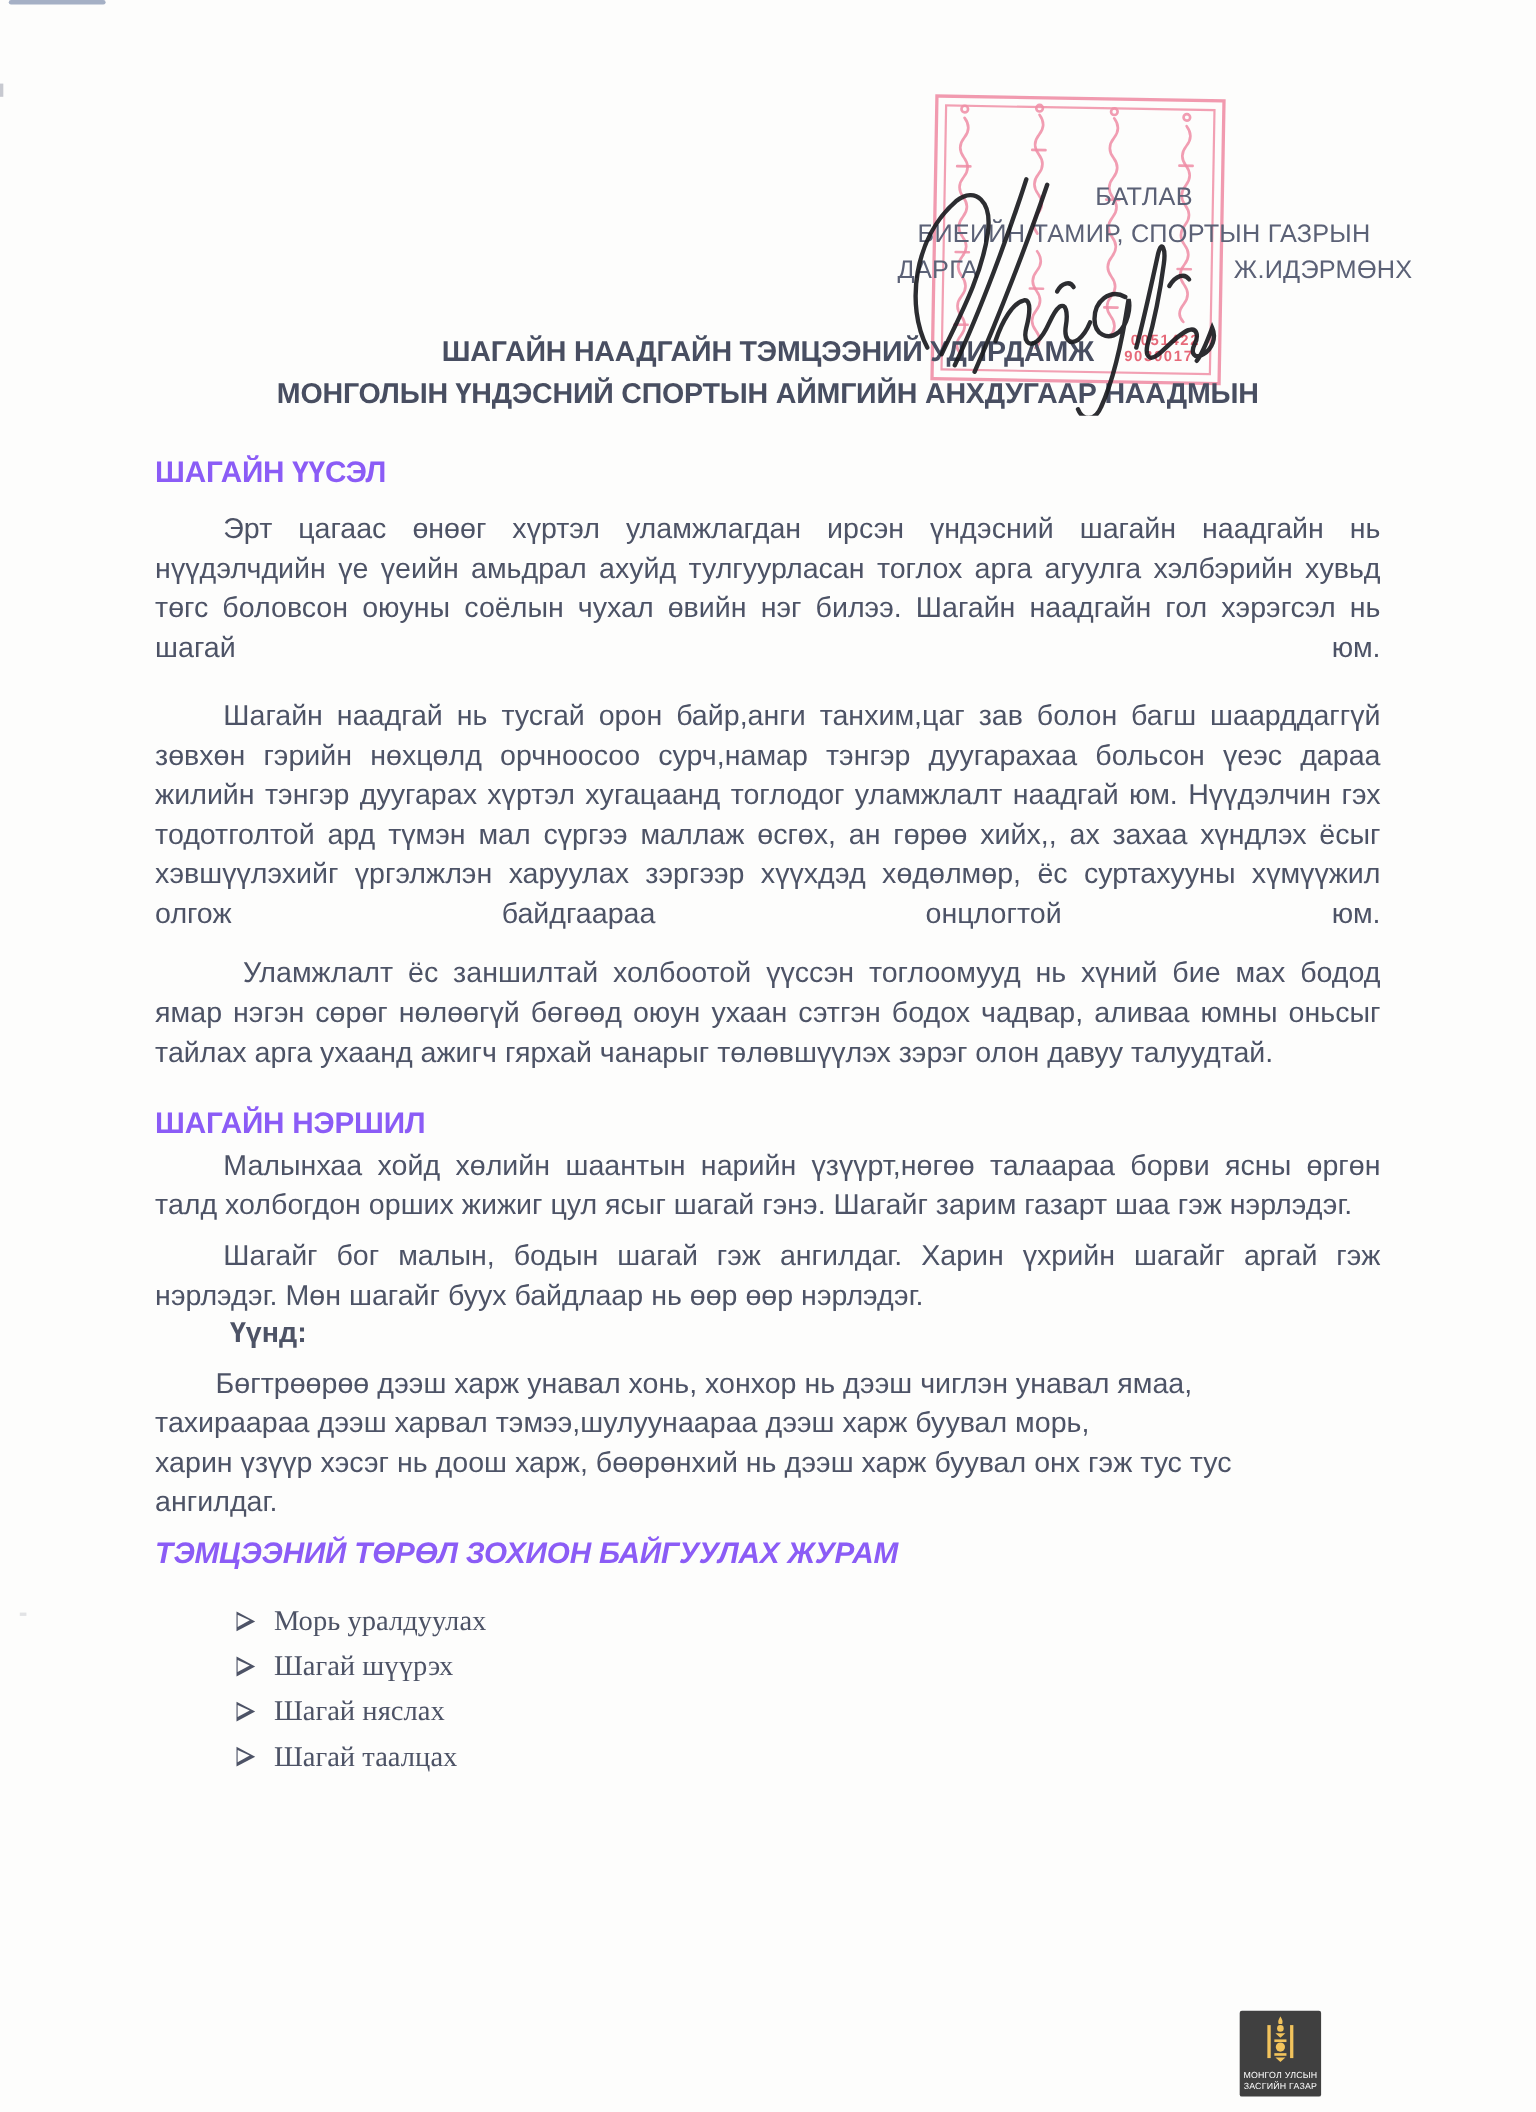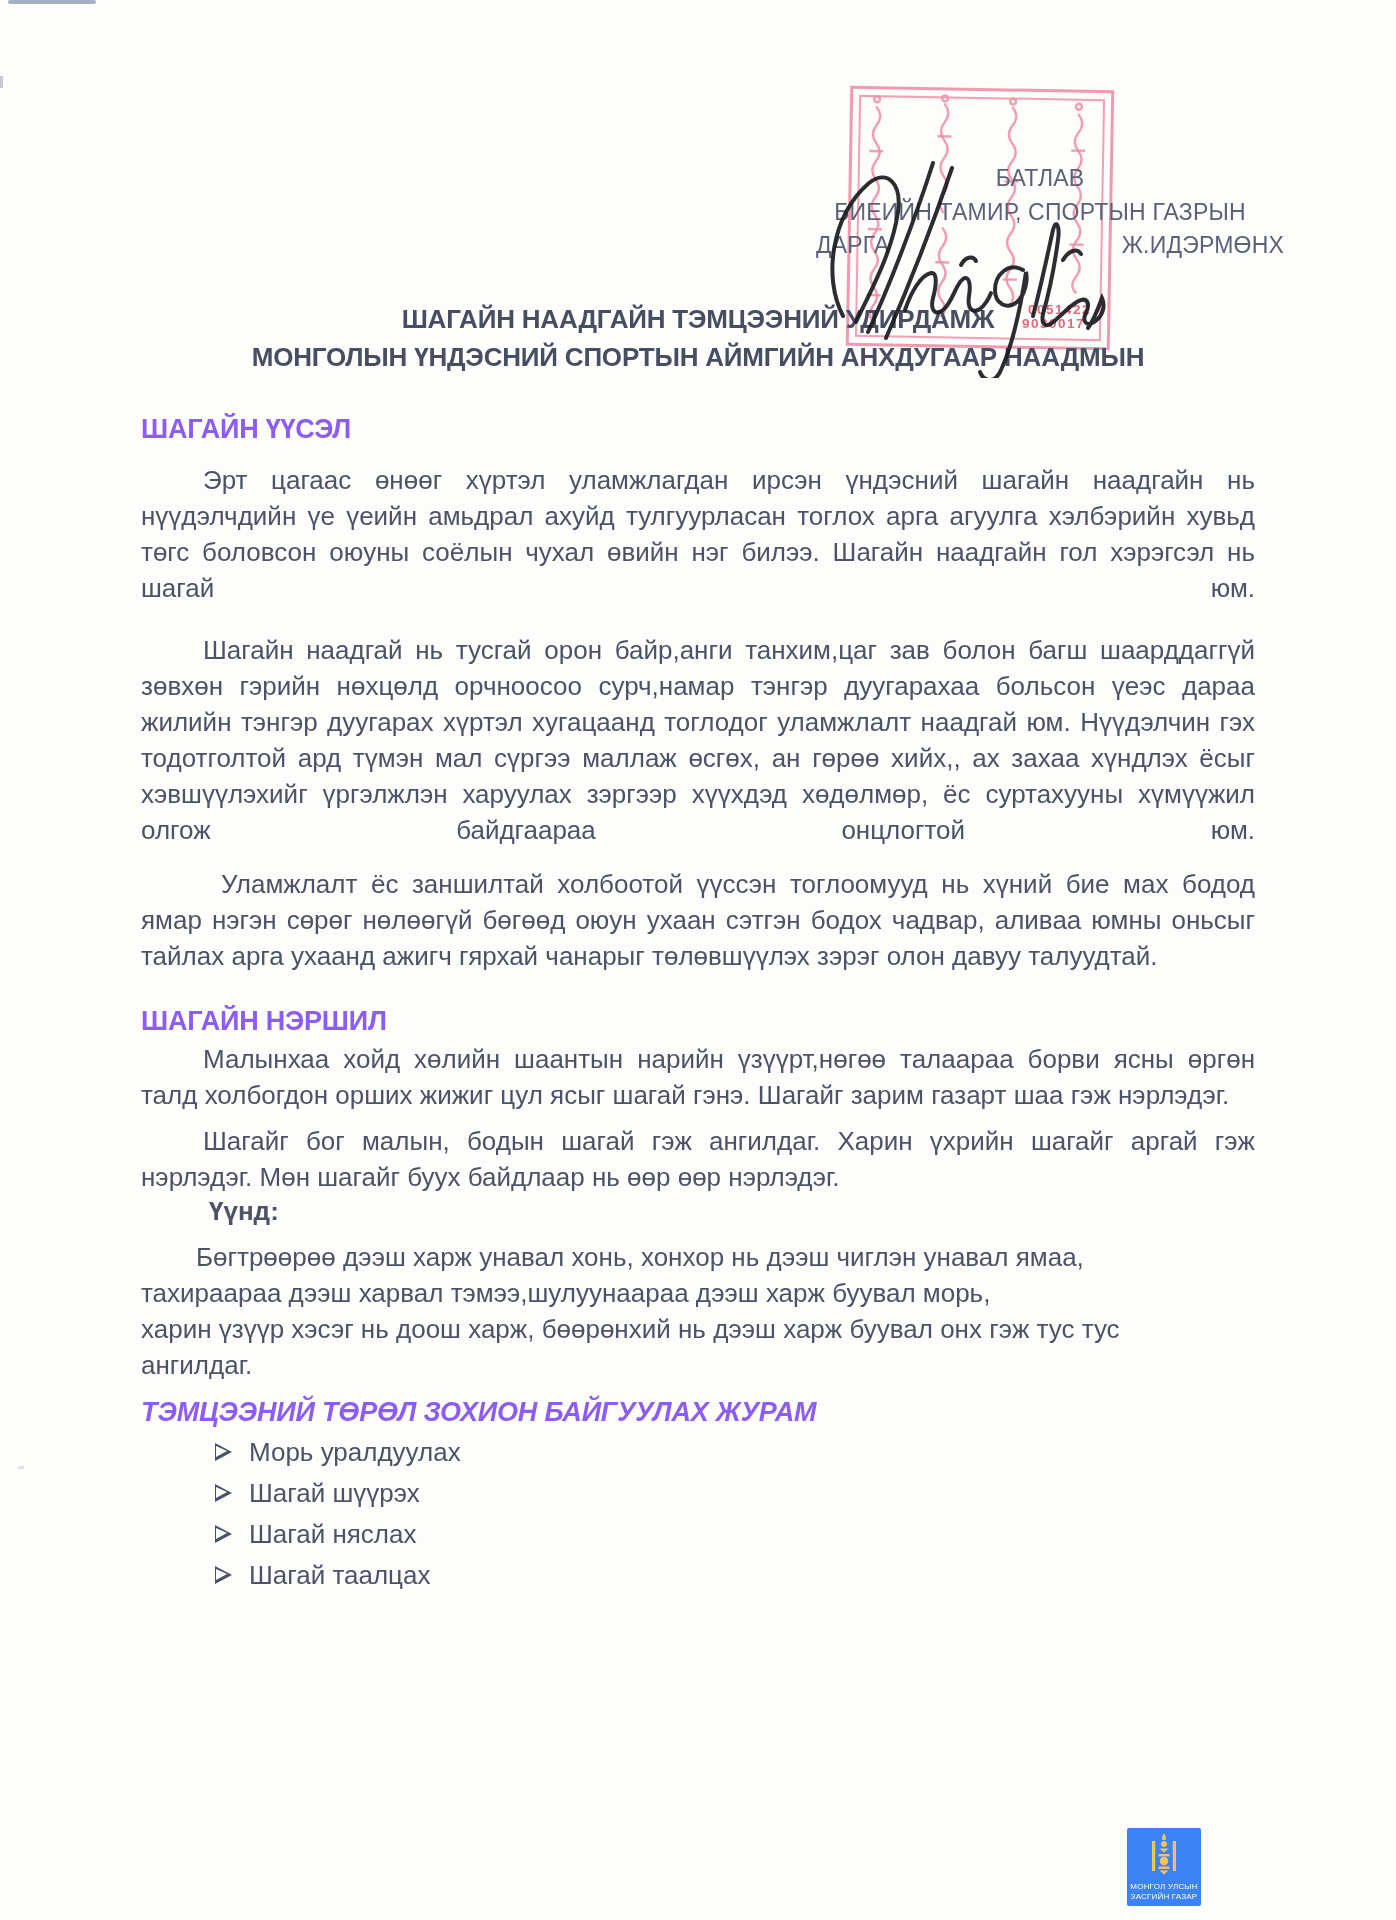--- a/index.html
+++ b/index.html
@@ -45,31 +45,31 @@
   .p{margin:0;text-align:justify;text-indent:62px;}
   .p.last-just{text-align-last:justify;}
   .p.ind80{text-indent:80px;}
   .sub{font-weight:bold;text-indent:68px;margin-top:-2px;}
   .pre{white-space:pre-wrap;text-align:left;text-indent:55px;margin:0;}
   .mt14{margin-top:14px;}.mt26{margin-top:26px;}.mt18{margin-top:18px;}
   .mt28{margin-top:28px;}.mt1{margin-top:1px;}.mt0{margin-top:10px;}
   .mt10{margin-top:10px;font-style:italic;}
 
   
-  .blist{padding-left:74px;}
+  .blist{margin-top:22px;padding-left:74px;font-family:Liberation Serif, serif;}
   .bitem{display:flex;align-items:center;height:41px;}
   .arrow{position:relative;width:0;height:0;flex:0 0 auto;margin-right:17px;
     border-top:9px solid transparent;border-bottom:9px solid transparent;border-left:17px solid #4d5366;}
   .arrow:after{content:"";position:absolute;left:-16px;top:-6px;width:0;height:0;
     border-top:5px solid transparent;border-bottom:6px solid transparent;border-left:11px solid #fdfdfc;}
 
   
   .gov-logo{
     position:absolute;left:1127px;top:1828px;width:74px;height:78px;z-index:3;
-    background:#3b82f6;border-radius:2px;display:flex;flex-direction:column;
+    background:#404040;border-radius:2px;display:flex;flex-direction:column;
     align-items:center;justify-content:flex-end;padding-bottom:5px;box-sizing:border-box;
   }
   .gov-logo .soyombo{position:absolute;top:5px;left:50%;transform:translateX(-50%);}
   .gov-logo .txt{font-size:8px;line-height:9.5px;color:#ffffff;text-align:center;letter-spacing:.2px;white-space:nowrap;}
 </style>
 </head>
 <body>
 
 <div class="page">
 

